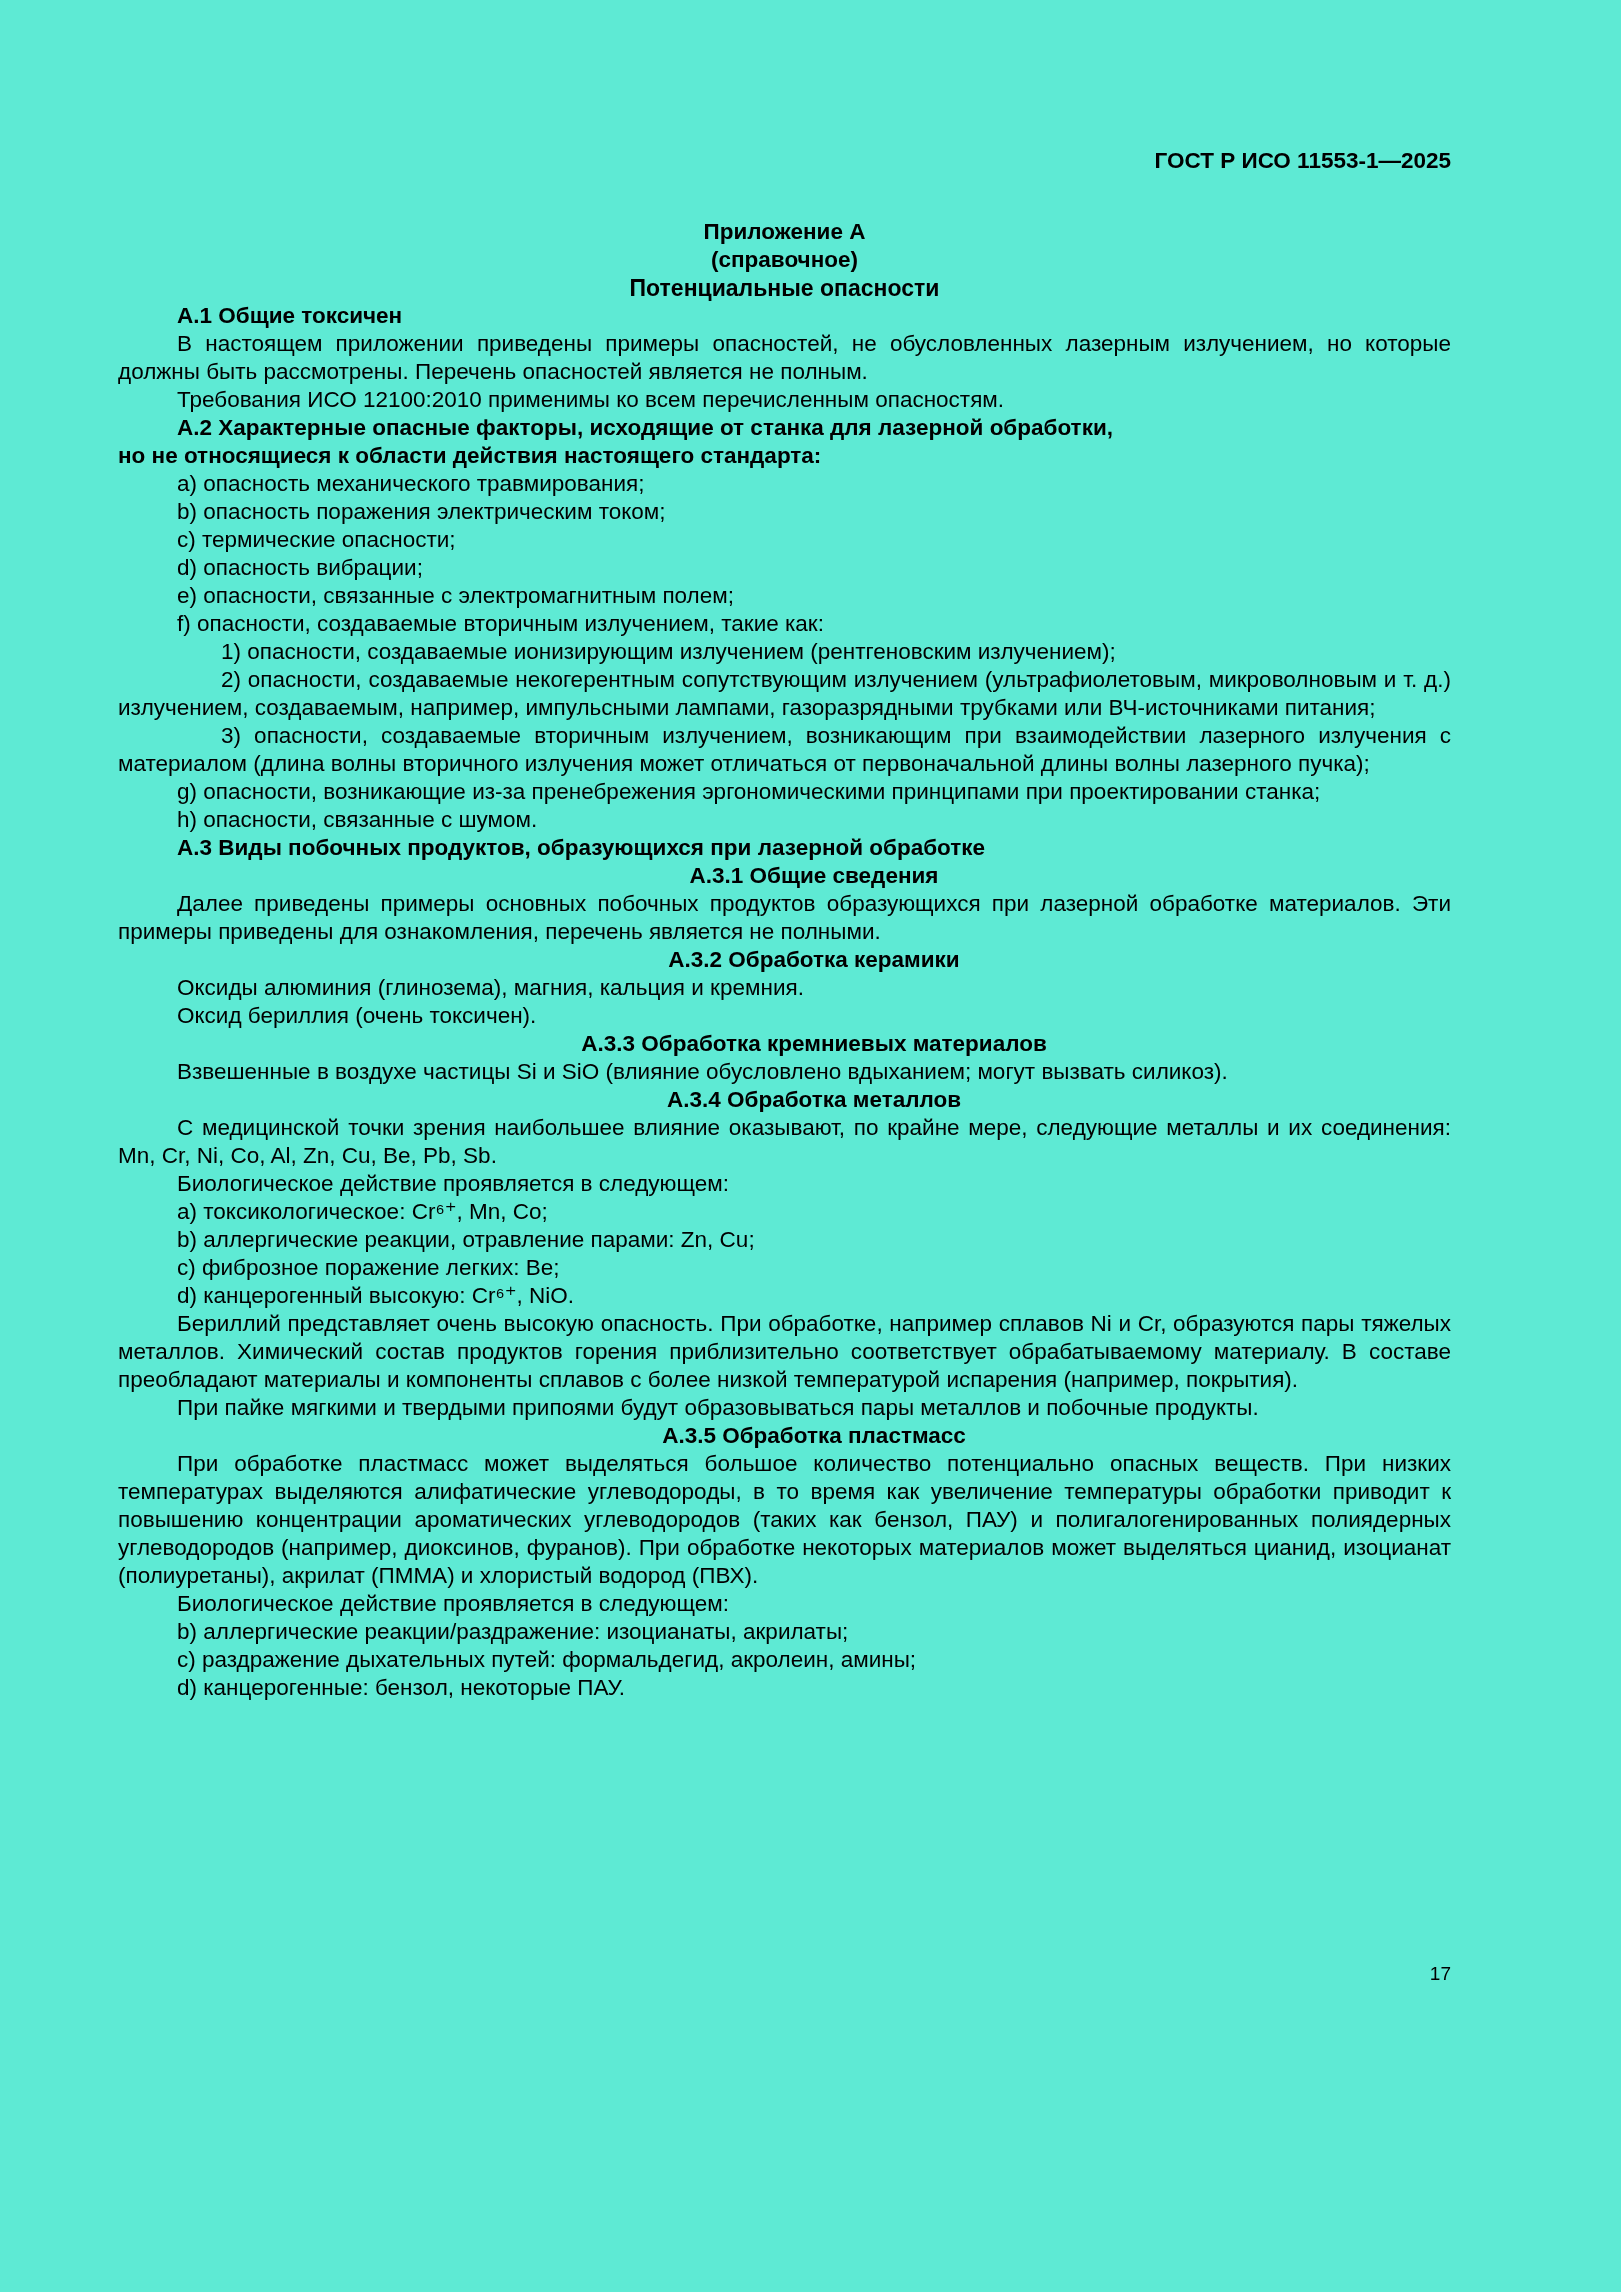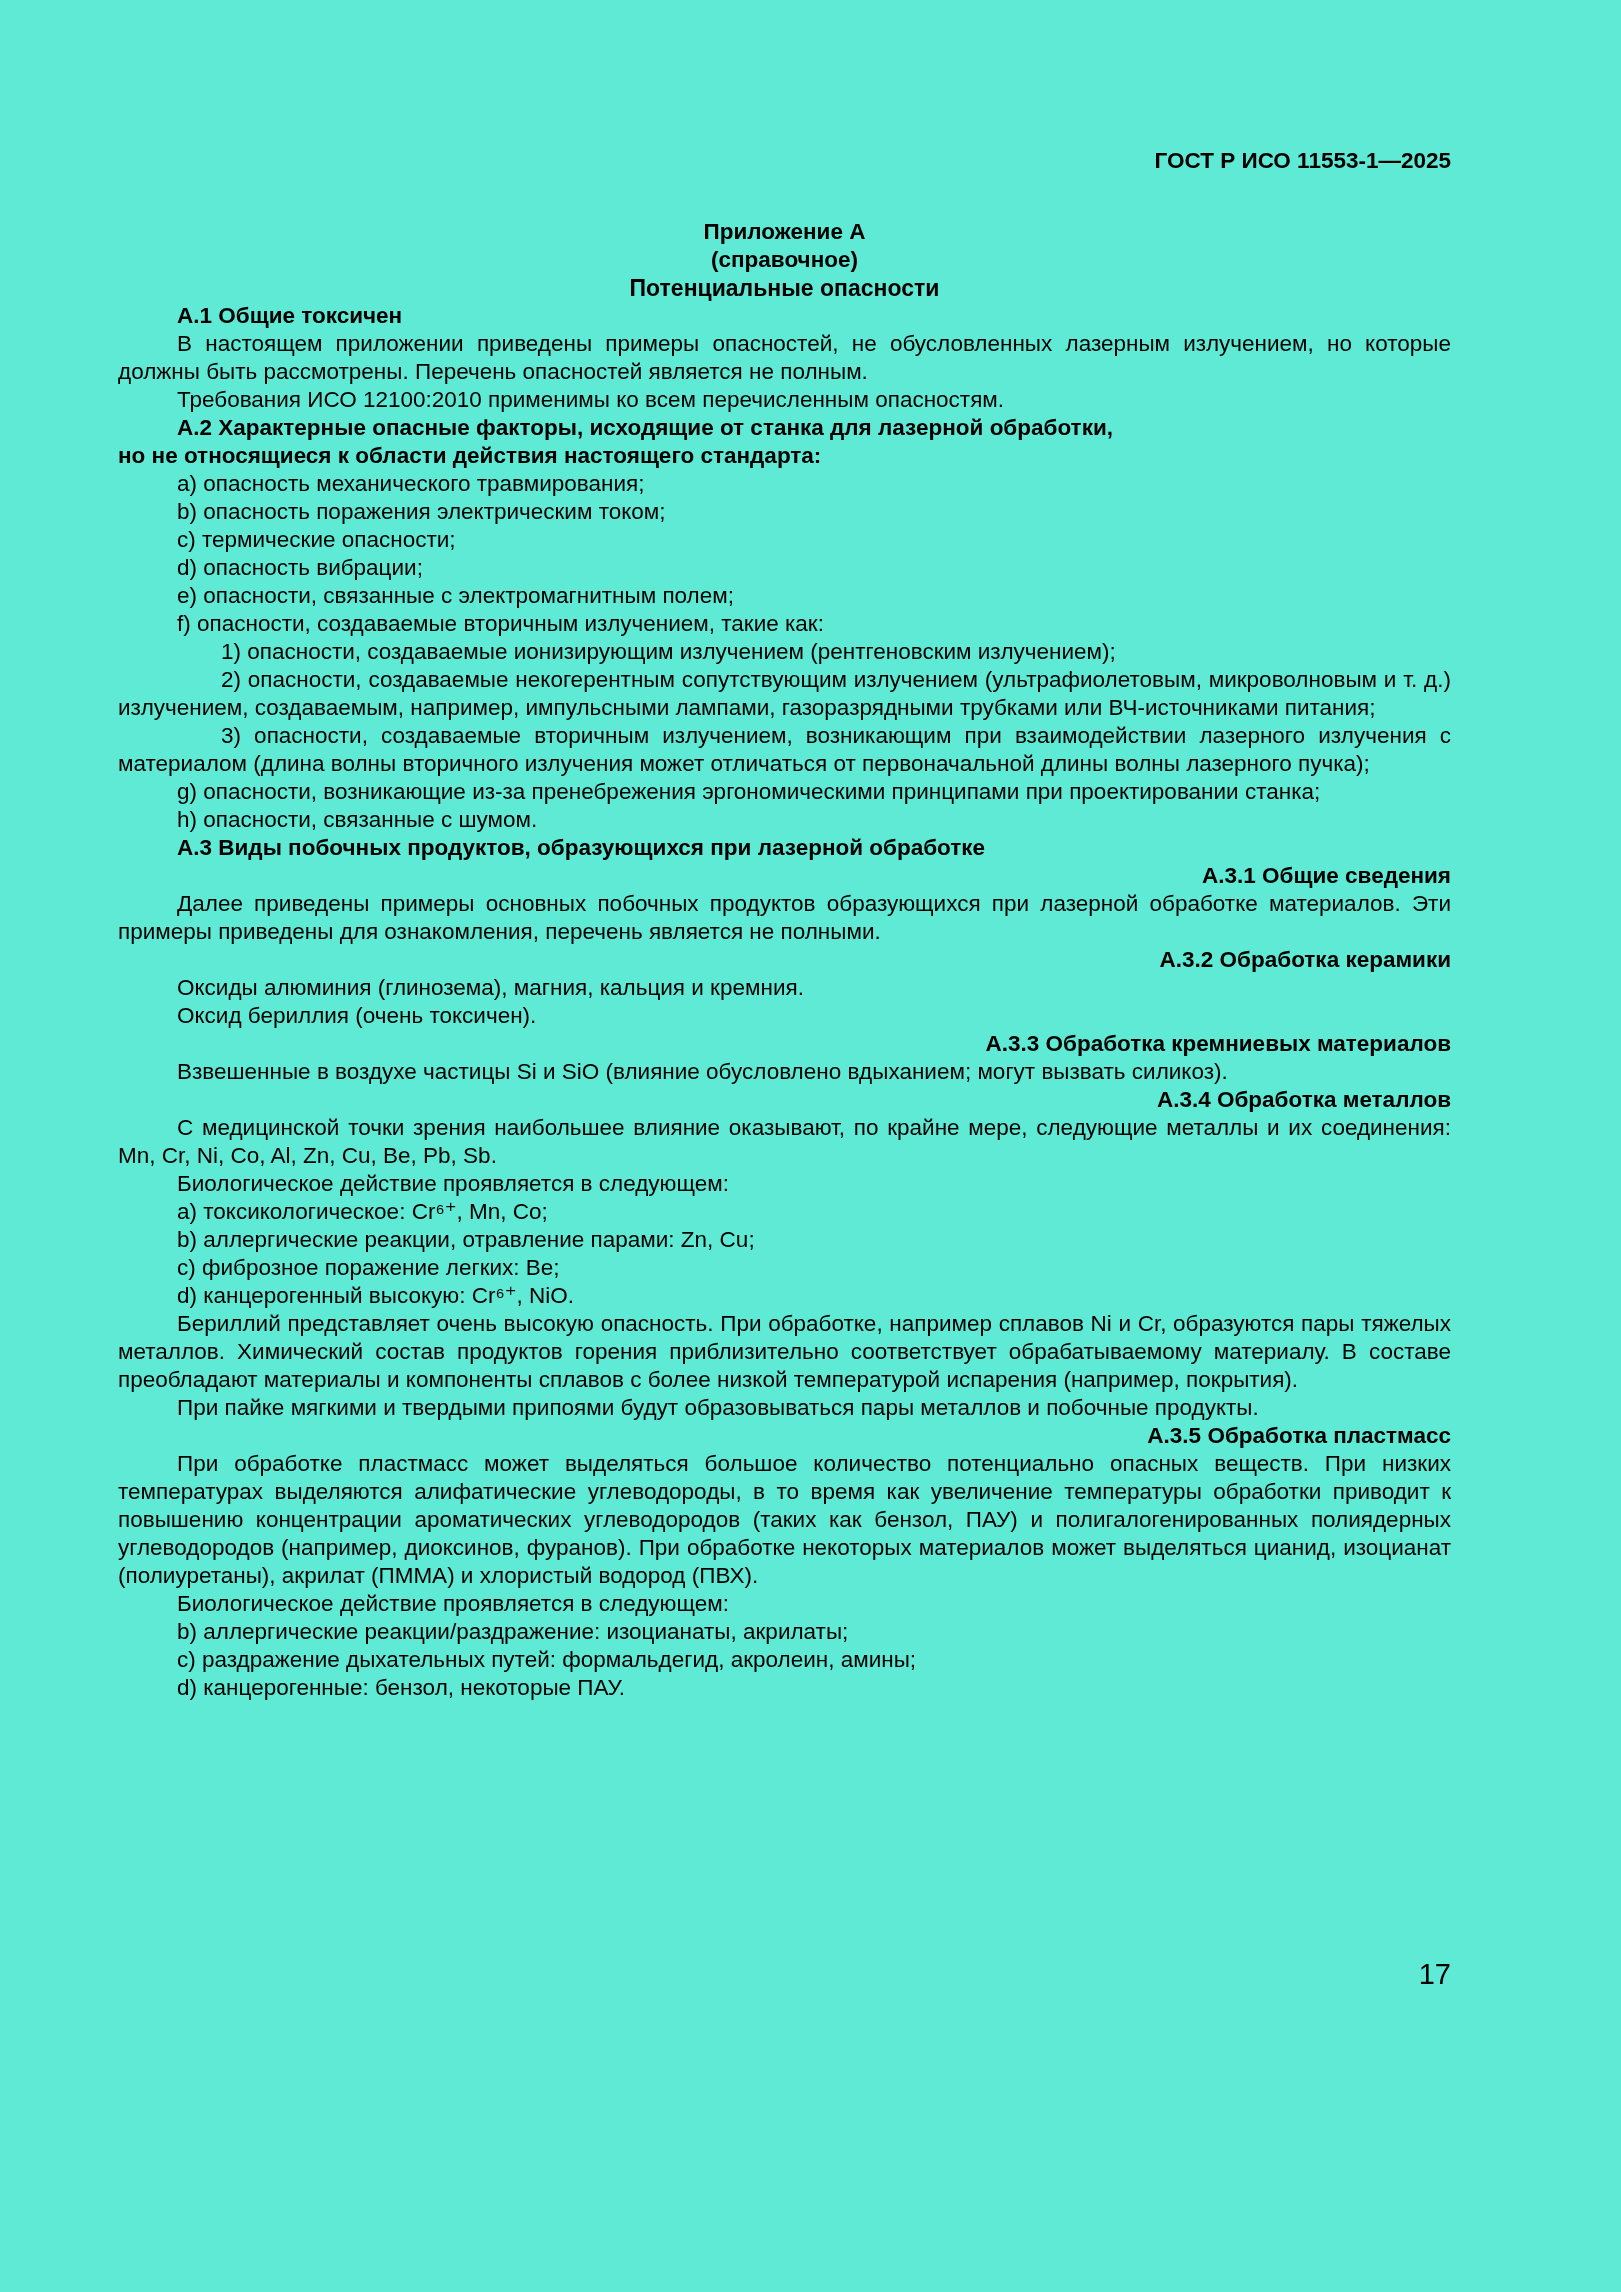--- a/index.html
+++ b/index.html
@@ -38,39 +38,39 @@
   .h1 {
     font-weight: bold;
     text-indent: 59px;
     text-align: left;
     margin-top: 14.7px;
     white-space: pre-line;
   }
   .h2 {
     font-weight: bold;
     text-indent: 59px;
-    text-align: right;
+    text-align: center;
   }
   .para {
     text-indent: 59px;
     text-align: justify;
   }
   .item1 {
     text-indent: 59px;
     text-align: justify;
   }
   .item2 {
     text-indent: 103px;
     text-align: justify;
   }
   .page-number {
     position: absolute;
     top: 1960px;
     right: 170px;
-    font-size: 29px;
+    font-size: 19px;
   }
 </style>
 </head>
 <body>
 
 <div class="page">
   <div class="doc-code">ГОСТ Р ИСО 11553-1—2025</div>
 
   <div class="doc-body">
       <p class="center">Приложение А</p>

